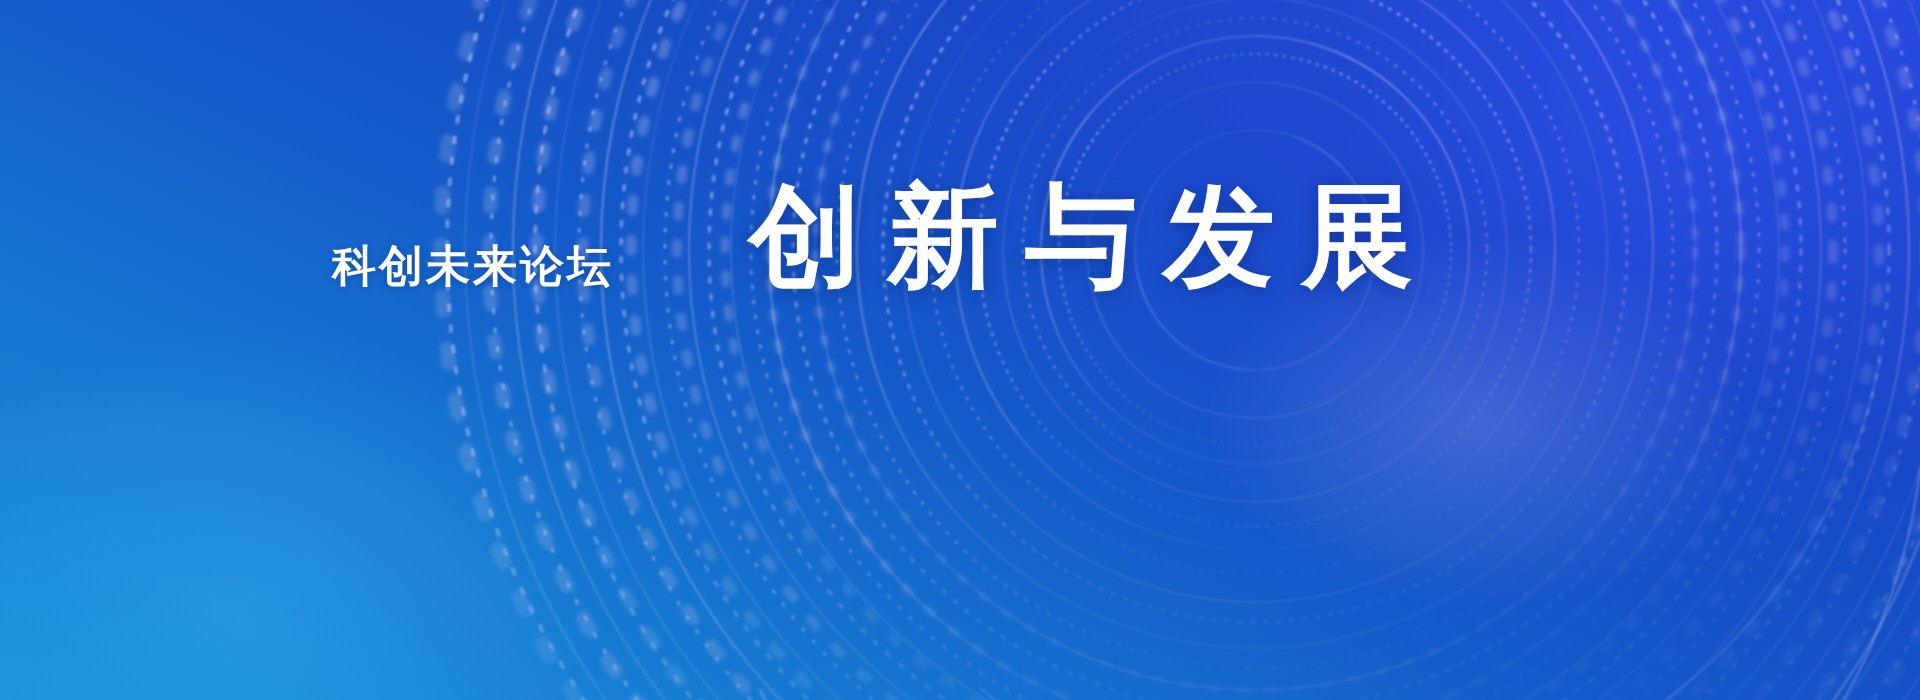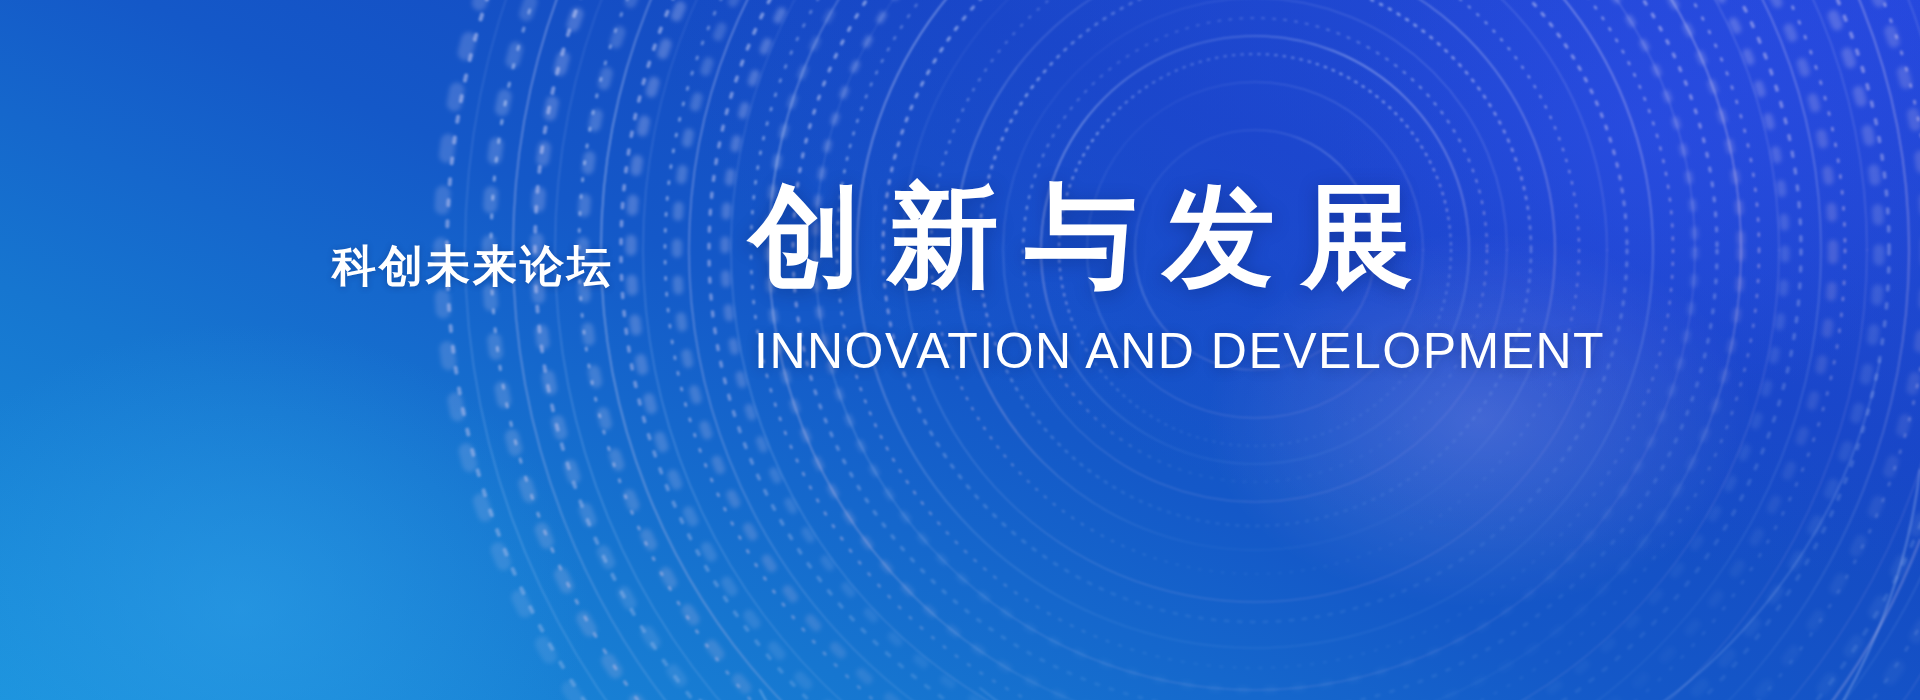--- a/index.html
+++ b/index.html
@@ -226,17 +226,16 @@
   <div class="sheen-pink"></div>
 
   <div class="content">
 
     <div class="brand-block">
       <div class="brand-cn">科创未来论坛</div>
     </div>
 
     <div class="headline-block">
       <div class="headline-cn">创新与发展</div>
-      <div class="headline-en">INNOVATION AND DEVELOPMENT</div>
     </div>
 
   </div>
 </div>
 
 </body></html>

